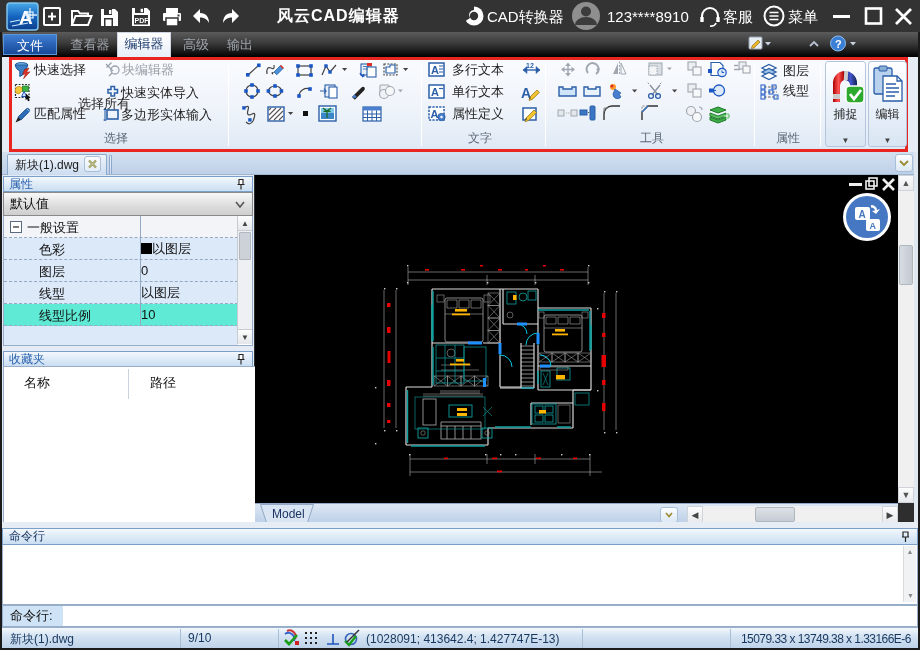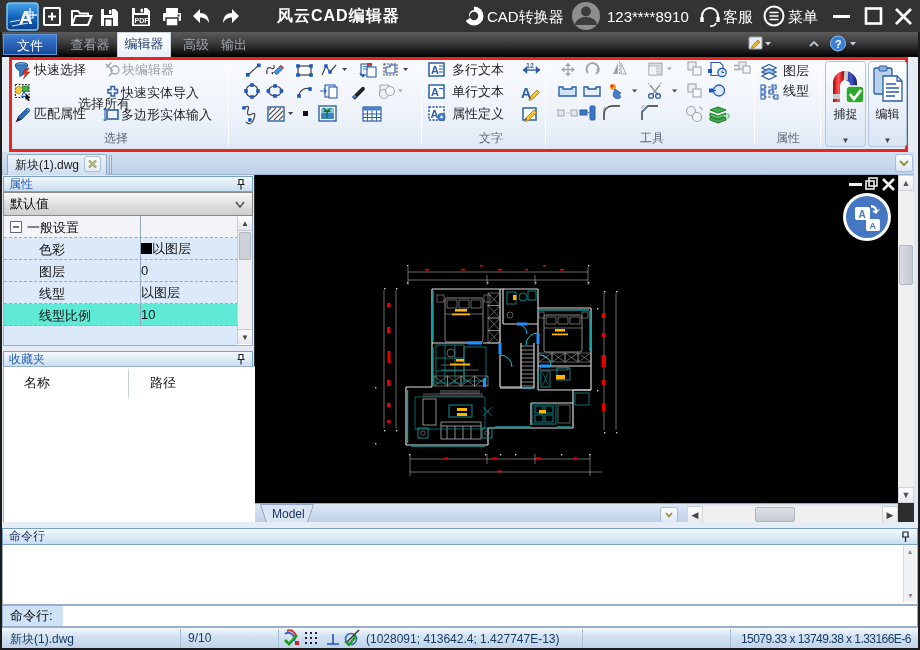--- a/index.html
+++ b/index.html
@@ -145,21 +145,21 @@
   <div class="abs" id="apptitle">风云CAD编辑器</div>
   <div class="abs" style="left:487px;top:8px;font-size:15px;color:#fff;">CAD转换器</div>
   <div class="abs" style="left:607px;top:8px;font-size:15px;color:#fff;">123****8910</div>
   <div class="abs" style="left:723px;top:8px;font-size:15px;color:#fff;">客服</div>
   <div class="abs" style="left:788px;top:8px;font-size:15px;color:#fff;">菜单</div>
   <div class="abs" id="menubar"></div>
   <div class="mtab" id="m-file">文件</div>
   <div class="mtab" style="left:62px;width:56px;">查看器</div>
   <div class="mtab" id="m-edit">编辑器</div>
   <div class="mtab" style="left:176px;width:40px;">高级</div>
-  <div class="mtab" style="left:214px;width:40px;">输出</div>
+  <div class="mtab" style="left:220px;width:40px;">输出</div>
 <svg class="abs" style="left:738px;top:34px;" width="140" height="21" viewBox="0 0 140 21">
   <rect x="11" y="3" width="13" height="12" rx="1" fill="#e8edf3" stroke="#98a4b4"></rect>
   <path d="M14 12 l6 -6 l2 2 l-6 6 l-2.6 0.6 z" fill="#f0b429" stroke="#7a6418" stroke-width="0.6"></path>
   <path d="M27 8 l3 3.5 l3 -3.5 z" fill="#c8d2de"></path>
   <path d="M72 12 l4 -4 l4 4" fill="none" stroke="#b8c2d0" stroke-width="1.8"></path>
   <circle cx="100" cy="9.5" r="7.5" fill="#3b7fd4" stroke="#8fc0f0"></circle>
   <text x="97" y="14" font-size="11" font-weight="bold" fill="#fff" font-family="Liberation Sans">?</text>
   <path d="M112 8 l3 3.5 l3 -3.5 z" fill="#c8d2de"></path>
 </svg>
 
@@ -412,21 +412,21 @@
       <div class="rtext rgray" style="left:110px;top:2px;">块编辑器</div>
       <div class="rtext" style="left:22px;top:36px;margin-left:44px;">选择所有</div>
       <div class="rtext" style="left:109px;top:25px;">快速实体导入</div>
       <div class="rtext" style="left:22px;top:46px;">匹配属性</div>
       <div class="rtext" style="left:109px;top:47px;">多边形实体输入</div>
       <div class="rlabel" style="left:64px;width:80px;">选择</div>
       <div class="rlabel" style="left:298px;width:80px;margin-top:24px;">绘制</div>
       <div class="rtext" style="left:440px;top:2px;">多行文本</div>
       <div class="rtext" style="left:440px;top:24px;">单行文本</div>
       <div class="rtext" style="left:440px;top:46px;">属性定义</div>
-      <div class="rlabel" style="left:439px;width:80px;">文字</div>
+      <div class="rlabel" style="left:428px;width:80px;">文字</div>
       <div class="rlabel" style="left:600px;width:80px;">工具</div>
       <div class="rtext" style="left:771px;top:3px;">图层</div>
       <div class="rtext" style="left:771px;top:23px;">线型</div>
       <div class="rlabel" style="left:736px;width:80px;">属性</div>
       <div class="bigbtn" style="left:813px;">
         <svg width="39" height="42" viewBox="0 0 39 42" style="position:absolute;top:2px;">
           <defs>
             <linearGradient id="magr" x1="0" y1="0" x2="1" y2="0">
                 <stop offset="0" stop-color="#a00"></stop>
                 <stop offset="0.5" stop-color="#f55"></stop>

